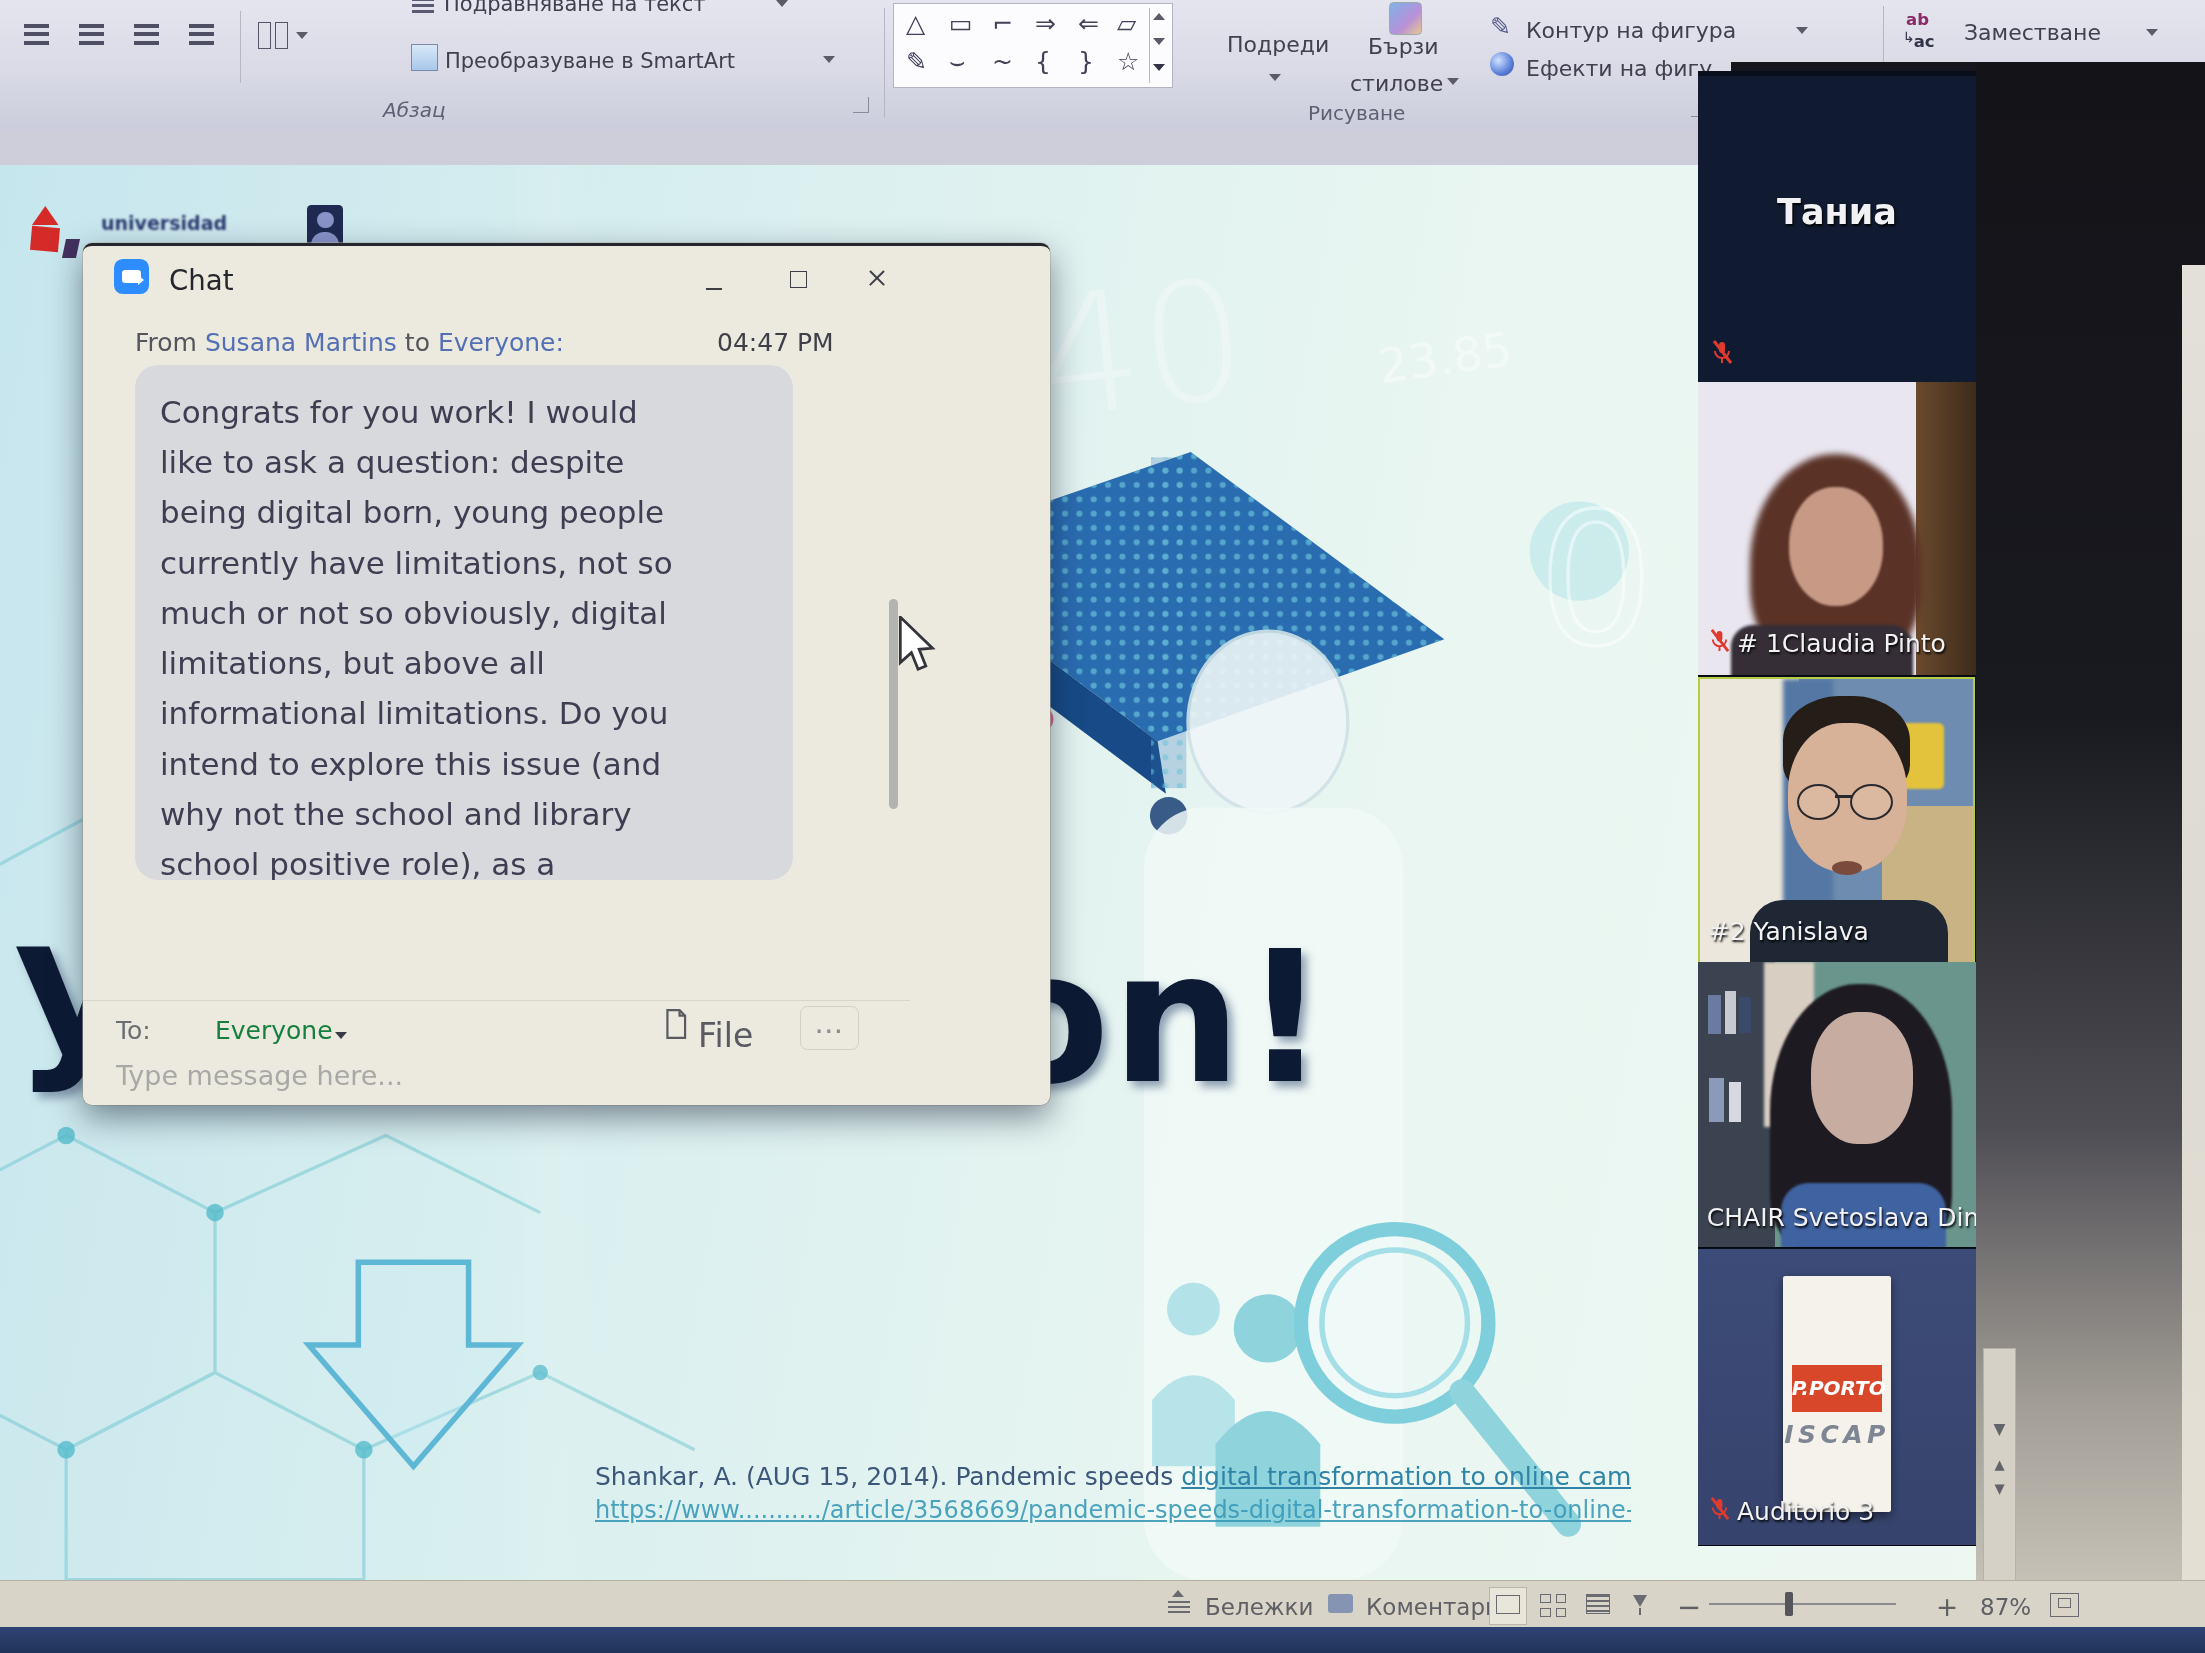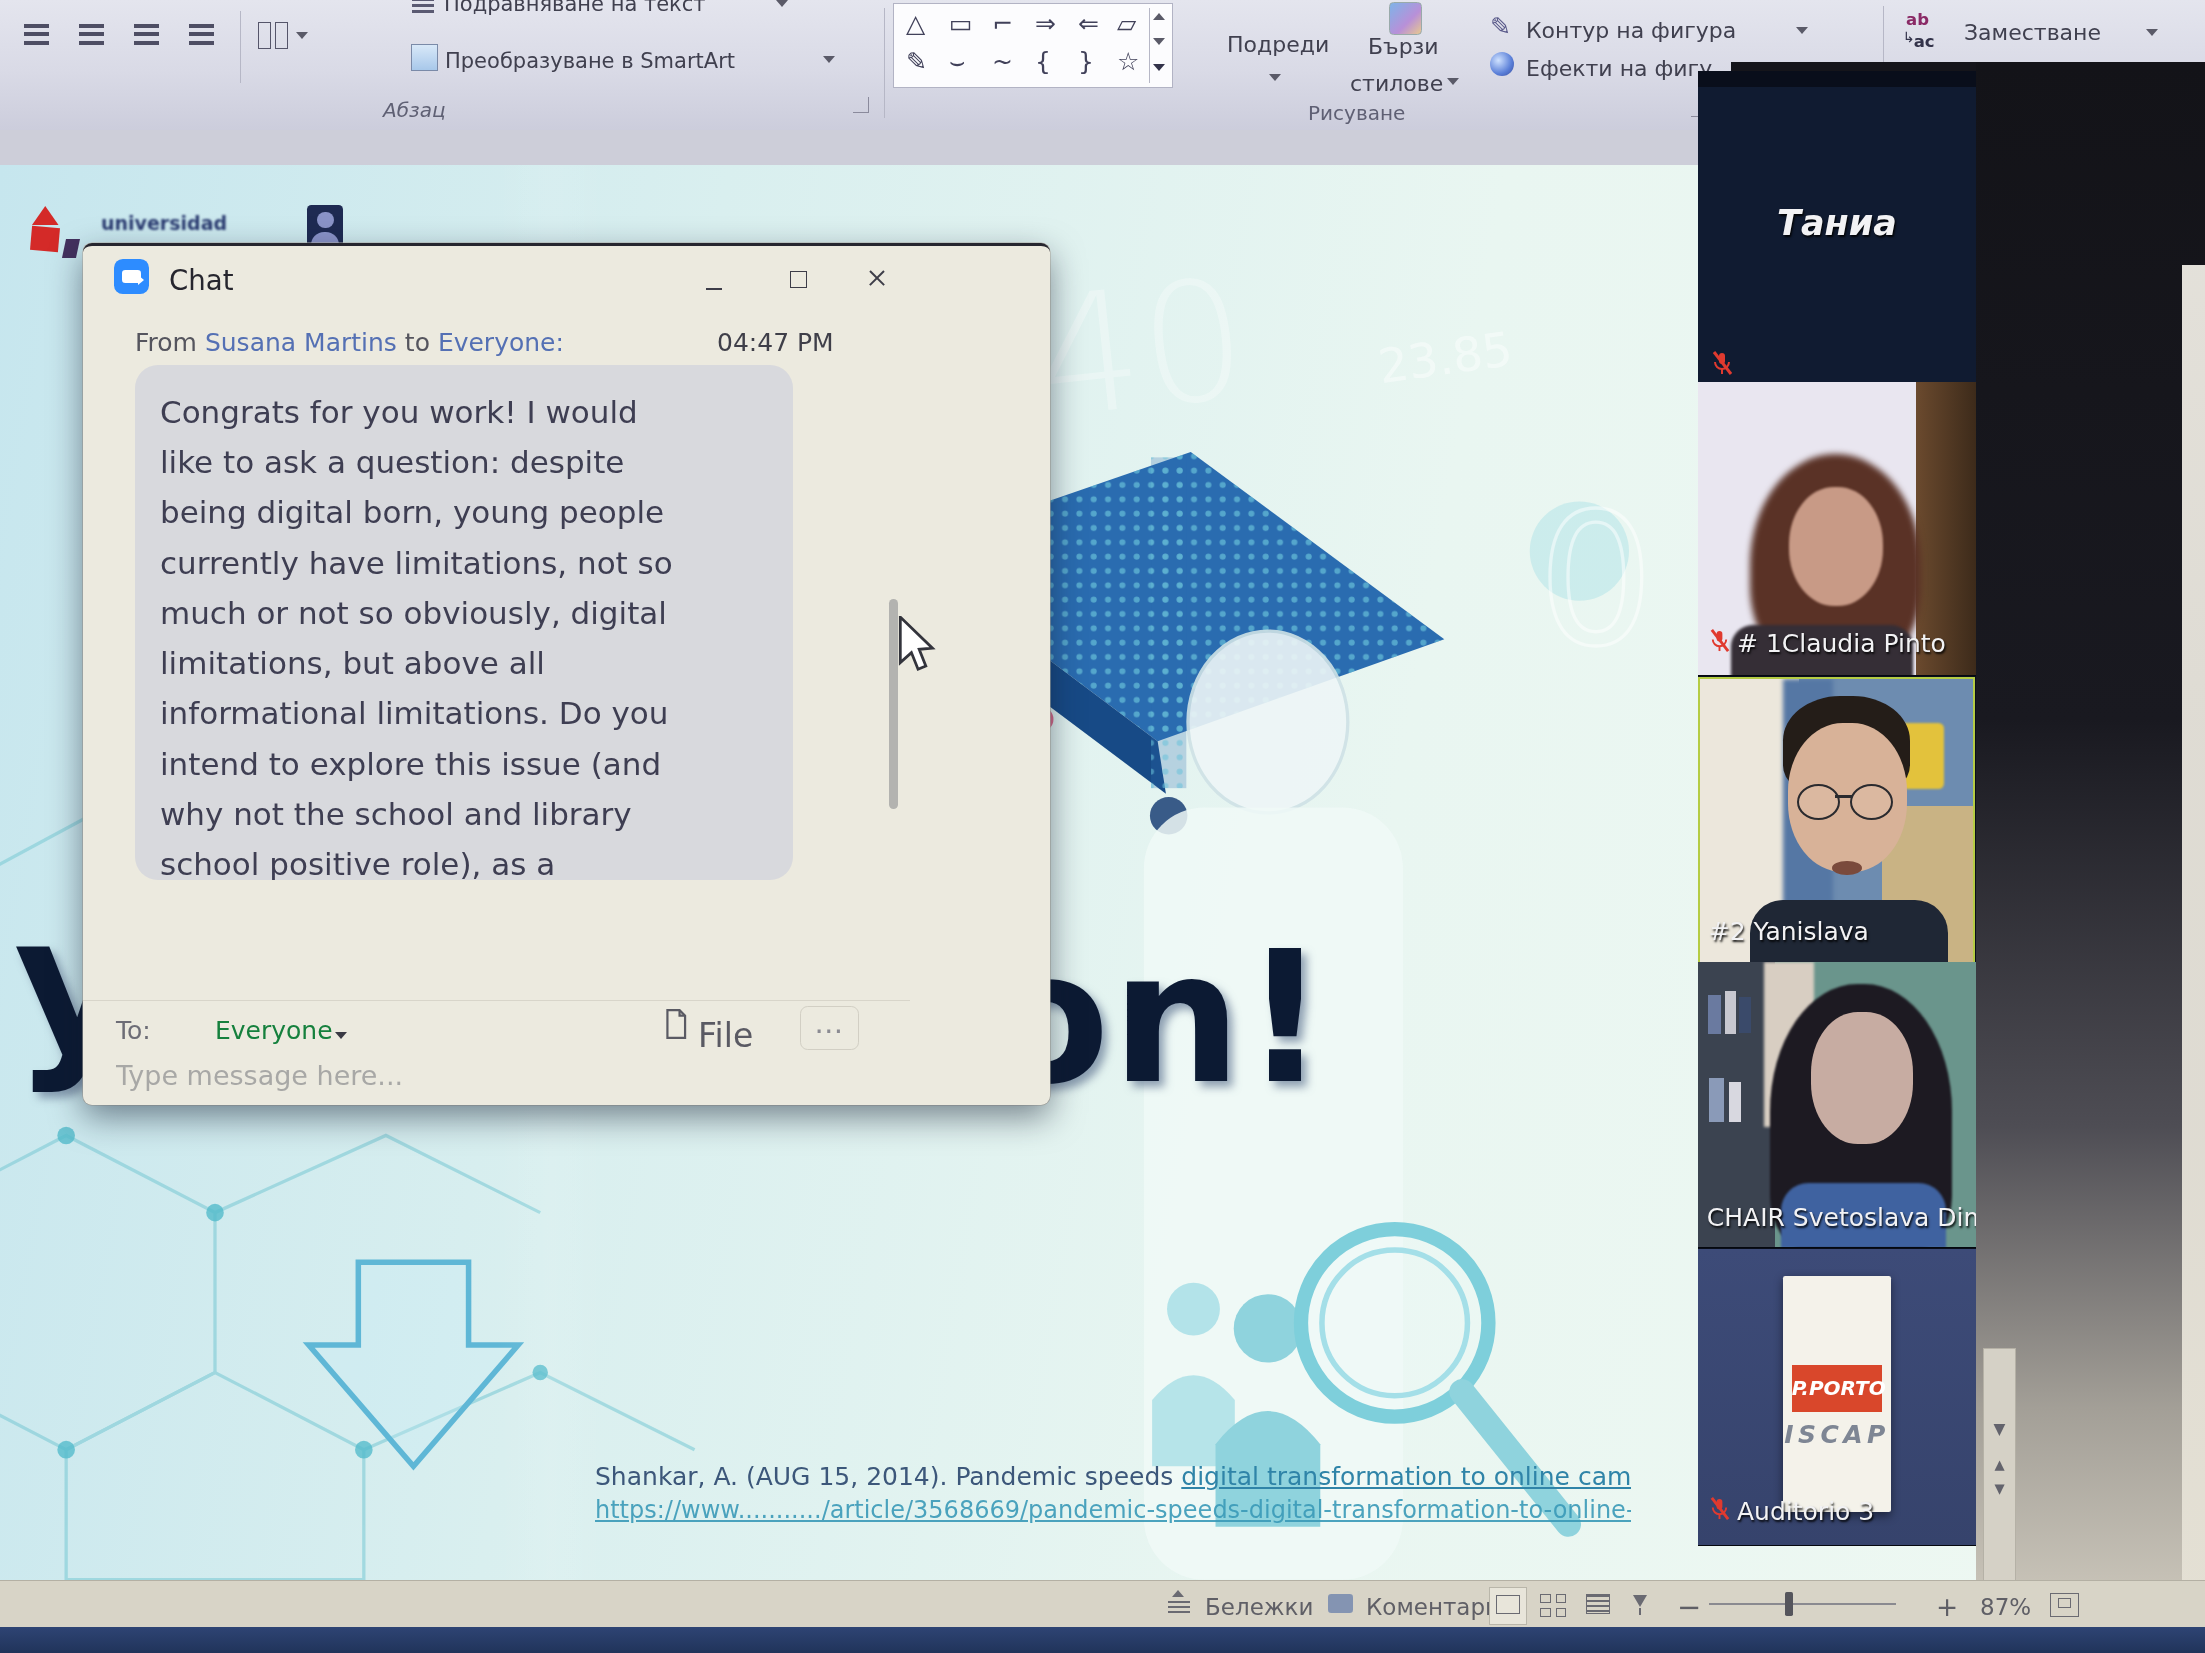--- a/index.html
+++ b/index.html
@@ -324,21 +324,21 @@
   <div id="edge-light" class="abs"></div>
 
   <div id="pptsb" class="abs">
     <div class="sbarrow" style="top:71px;">▼</div>
     <div class="sbarrow" style="top:108px;font-size:13.2px;">▲</div>
     <div class="sbarrow" style="top:132px;font-size:13.2px;">▼</div>
   </div>
 
   <div id="panel" class="abs">
 
-    <div class="tile" style="top:16px;height:310px;background:#101b31;font-style:italic;">
+    <div class="tile" style="top:5px;height:310px;background:#101b31;">
       <div class="pname" style="left:0;width:100%;text-align:center;top:116px;font-size:35px;font-weight:600;">Таниа</div>
       <svg class="abs" style="left:12px;top:264px;" width="24" height="24" viewBox="0 0 24 24">
         <rect x="9" y="2" width="6" height="11" rx="3" fill="#e03a2f"></rect>
         <path d="M5 11a7 7 0 0 0 14 0" fill="none" stroke="#e03a2f" stroke-width="2"></path>
         <line x1="12" y1="18" x2="12" y2="23" stroke="#e03a2f" stroke-width="2"></line>
         <line x1="4" y1="1" x2="21" y2="23" stroke="#e03a2f" stroke-width="3"></line>
       </svg>
     </div>
 
     <div class="tile" style="top:311px;height:293px;background:#e9e6f0;">

